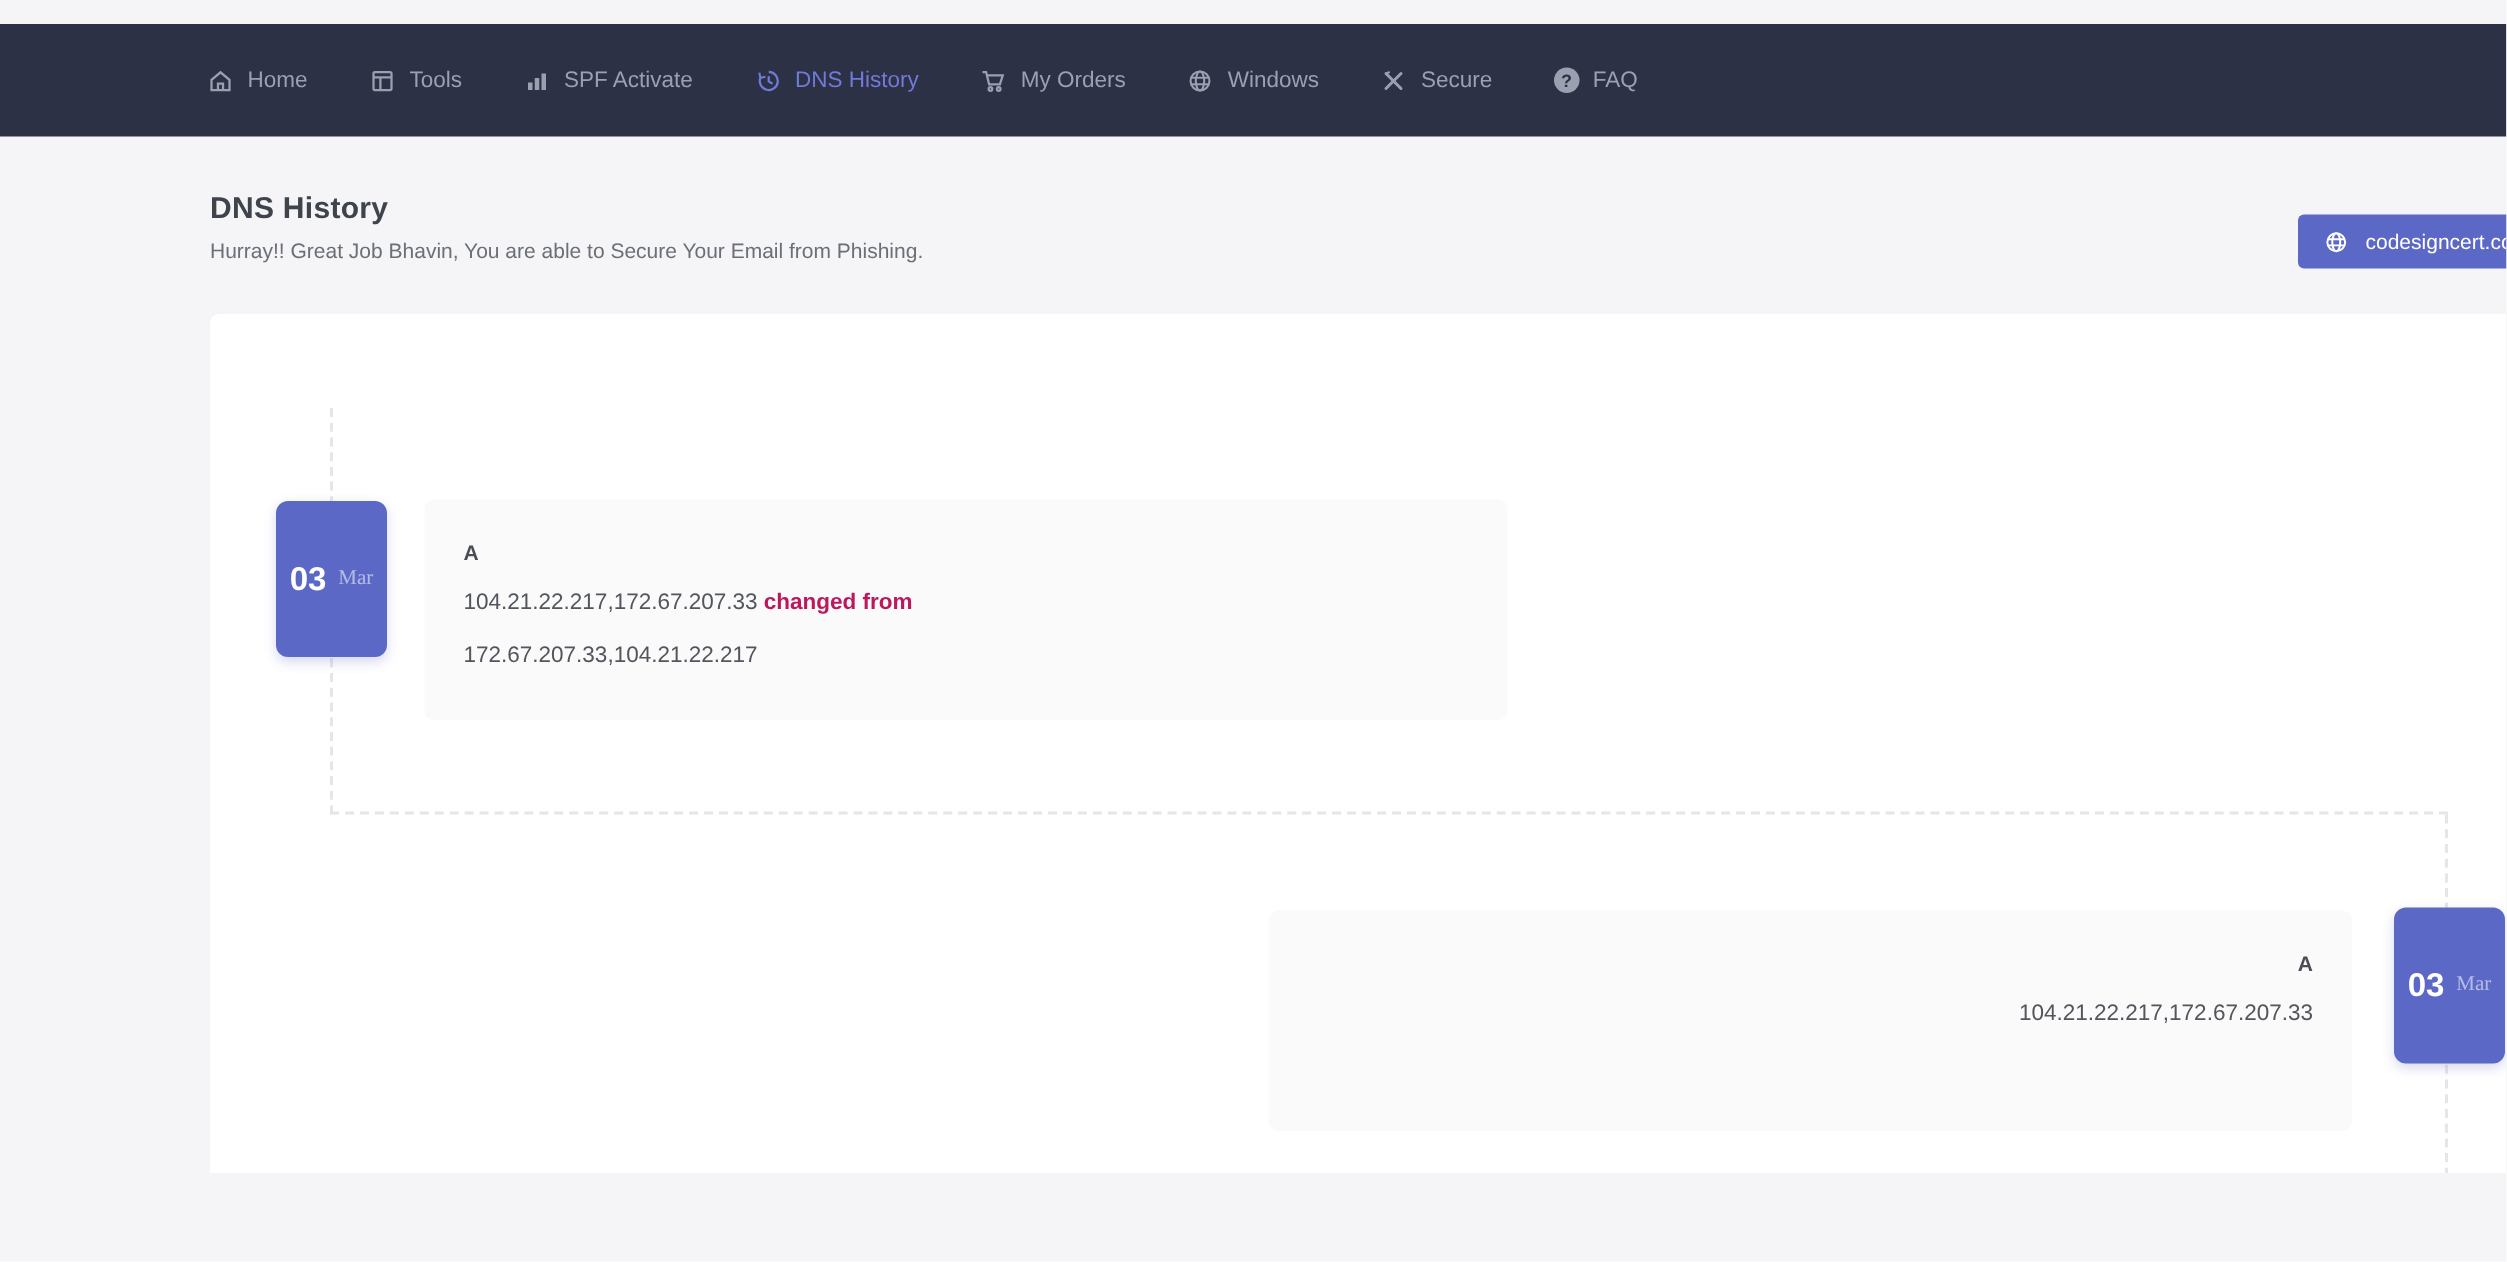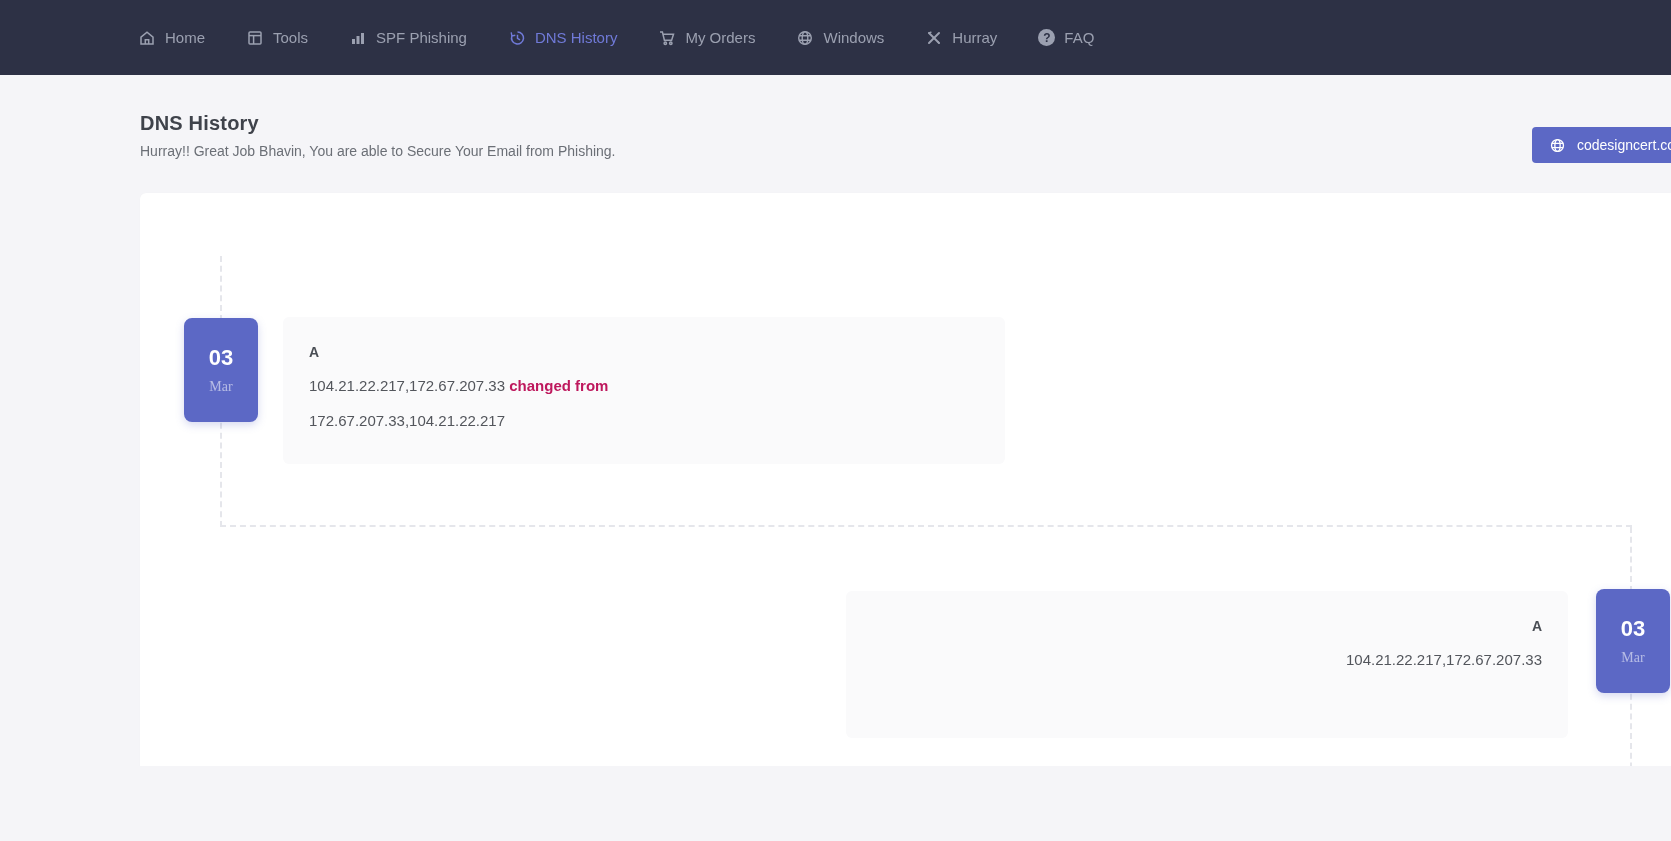--- a/index.html
+++ b/index.html
@@ -1,18 +1,18 @@
 <!DOCTYPE html>
 <html><head>
 <meta charset="utf-8">
 <style>
   * { margin:0; padding:0; box-sizing:border-box; }
   html,body { width:1671px; height:841px; overflow:hidden; }
   body { font-family:"Liberation Sans", sans-serif; background:#f5f5f8; }
-  #app { position:relative; width:1671px; height:766px; background:#f5f5f8; overflow:hidden; }
+  #app { position:relative; width:1671px; height:766px; background:#f5f5f8; overflow:hidden;margin-top:16px; }
 
   
   .navbar {
     position:absolute; top:0; left:0; width:1671px; height:75px;
     background:#2d3145; display:flex; align-items:center;
     padding-left:138px; gap:41px; z-index:10;
   }
   .nav-item {
     display:flex; align-items:center; gap:9px;
     color:#9ba0b0; font-size:15px; cursor:pointer; white-space:nowrap;
@@ -52,21 +52,21 @@
     border-left:2px dashed #e5e6eb; border-bottom:2px dashed #e5e6eb; z-index:1; }
   .snake-b { position:absolute; left:220px; top:527px; width:1412px; height:271px;
     border-right:2px dashed #e5e6eb; border-bottom:2px dashed #e5e6eb; z-index:1; }
   .snake-c { position:absolute; left:220px; top:798px; width:1412px; height:43px;
     border-left:2px dashed #e5e6eb; z-index:1; }
 
   
   .date-badge {
     position:absolute; width:74px; height:104px;
     background:#5c68c5; border-radius:8px; z-index:3;
-    display:flex; flex-direction:column; align-items:center; justify-content:center; gap:8px;
+    display:flex; flex-direction:row; align-items:center; justify-content:center; gap:8px;
     box-shadow:0 3px 8px rgba(92,104,197,0.25);
   }
   .date-badge .day { color:#ffffff; font-size:22px; font-weight:bold; }
   .date-badge .month { color:rgba(255,255,255,0.55); font-size:14px;font-family:Liberation Serif, serif; }
   .badge-1 { left:184px; top:318px; }
   .badge-2 { left:1596px; top:589px; }
 
   
   .record-card {
     position:absolute; width:722px; height:147px;
@@ -112,21 +112,21 @@
       <span>Tools</span>
     </div>
     <div class="nav-item">
       <span>
         <svg width="18" height="18" viewBox="0 0 18 18" fill="currentColor">
           <rect x="3" y="10" width="3" height="5"></rect>
             <rect x="7.5" y="7" width="3" height="8"></rect>
             <rect x="12" y="4" width="3" height="11"></rect>
         </svg>
       </span>
-      <span>SPF Phishing</span>
+      <span>SPF Activate</span>
     </div>
     <div class="nav-item active">
       <span>
         <svg width="18" height="18" viewBox="0 0 18 18" fill="none" stroke="currentColor" stroke-width="1.5">
           <path d="M9.5 3 a6 6 0 1 1 -5.6 3.9"></path>
           <path d="M3.2 3.4 L3.9 6.9 L7.3 6.2" stroke-width="1.4"></path>
           <path d="M9.5 5.8 V9.3 L12 10.8"></path>
         </svg>
       </span>
       <span>DNS History</span>
@@ -153,21 +153,21 @@
     </div>
     <div class="nav-item">
       <span>
         <svg width="18" height="18" viewBox="0 0 18 18" fill="none" stroke="currentColor" stroke-width="2" stroke-linecap="round">
           <path d="M4 4 L14 14"></path>
             <path d="M14 4 L4 14"></path>
           <path d="M4 4 L6 3.2" stroke-width="1.4"></path>
             <path d="M14 14 L12.8 12.8" stroke-width="1.4"></path>
         </svg>
       </span>
-      <span>Hurray</span>
+      <span>Secure</span>
     </div>
     <div class="nav-item">
       <span class="faq-badge">?</span>
       <span>FAQ</span>
     </div>
   </nav>
 
   <h1 class="page-title">DNS History</h1>
   <div class="page-subtitle">Hurray!! Great Job Bhavin, You are able to Secure Your Email from Phishing.</div>
 

